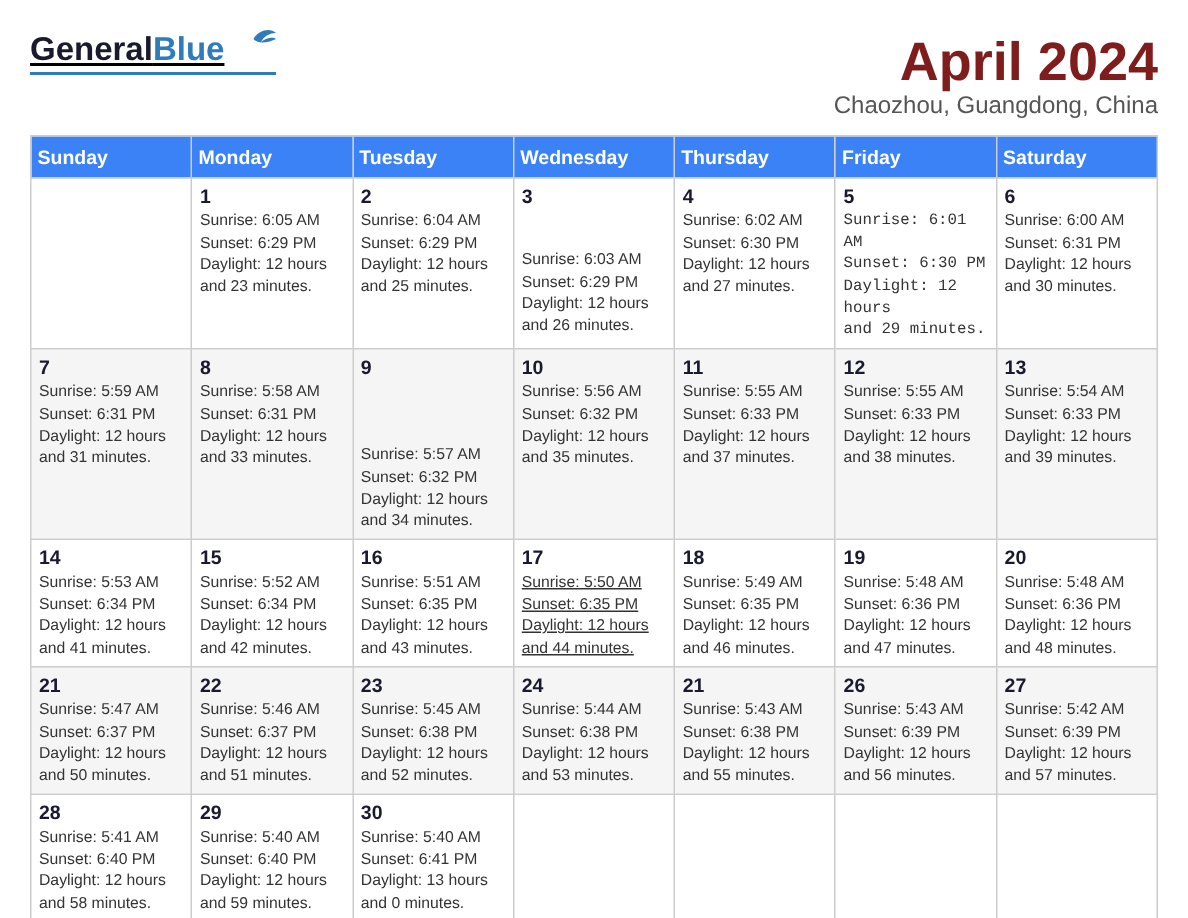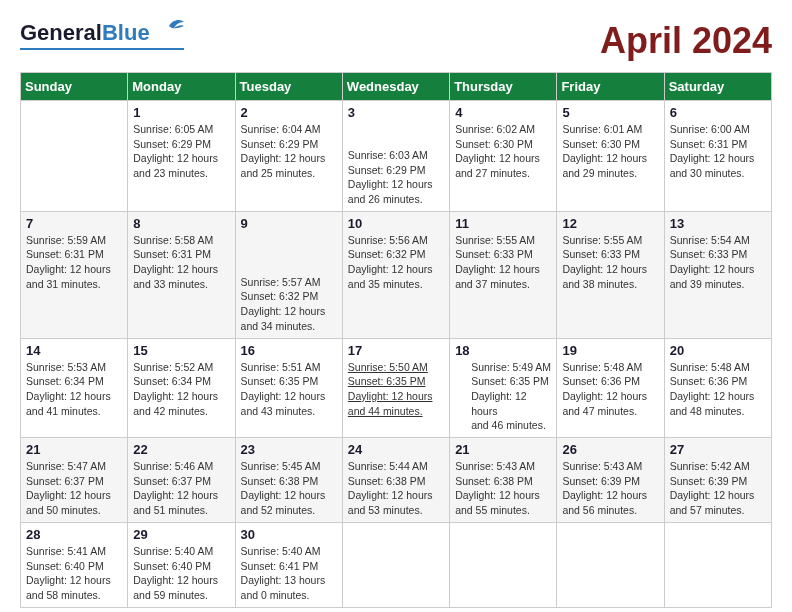--- a/index.html
+++ b/index.html
@@ -13,41 +13,42 @@
     .header {
       display: flex;
       justify-content: space-between;
       align-items: flex-start;
       margin-bottom: 10px;
     }
     .logo {
       display: flex;
       flex-direction: column;
       align-items: flex-start;
+      text-decoration: underline;
     }
     .title-block {
       text-align: right;
     }
     .title-block h1 {
       font-size: 36px;
       font-weight: bold;
       color: #7f1d1d;
     }
     .title-block h2 {
       font-size: 16px;
       color: #555;
       font-weight: normal;
     }
     .calendar {
       width: 100%;
       border-collapse: collapse;
       font-size: 11px;
     }
     .calendar thead tr th {
-      background-color: #15803d;
+      background-color: #3b82f6;
       color: white;
       padding: 6px 4px;
       text-align: left;
       font-size: 13px;
       font-weight: bold;
       border: 1px solid #ccc;
     }
     .calendar tbody tr td {
       border: 1px solid #ccc;
       vertical-align: top;
@@ -84,20 +85,21 @@
     <div style="display:flex; align-items:center;">
       <span style="font-size:22px; font-weight:bold; color:#1a1a2e;">General<span style="color:#2e7bbd;">Blue</span></span>
       <svg width="30" height="22" viewBox="0 0 30 22" style="margin-left:4px; margin-top:-8px;">
         <path d="M15 8 C18 2, 26 0, 30 4 C26 4, 22 6, 20 10 C22 8, 28 6, 30 8 C26 10, 18 12, 15 8Z" fill="#2e7bbd"></path>
       </svg>
     </div>
     <div style="width:100%; border-top:2px solid #2e7bbd; margin-top:2px;"></div>
   </div>
   <div class="title-block">
     <h1>April 2024</h1>
+    <h2>Chaozhou, Guangdong, China</h2>
   </div>
 </div>
 
 <table class="calendar">
   <thead>
     <tr>
     <th>Sunday</th>
         <th>Monday</th>
         <th>Tuesday</th>
         <th>Wednesday</th>
@@ -132,21 +134,21 @@
         </td>
         <td>
           <div class="day-num">4</div>
           <div class="day-info" style="white-space: pre-line;">Sunrise: 6:02 AM
 Sunset: 6:30 PM
 Daylight: 12 hours
 and 27 minutes.</div>
         </td>
         <td>
           <div class="day-num">5</div>
-          <div class="day-info" style="white-space: pre-line;">Sunrise: 6:01 AM
+          <div class="day-info" style="white-space: pre-line; font-family: Liberation Mono, monospace;">Sunrise: 6:01 AM
 Sunset: 6:30 PM
 Daylight: 12 hours
 and 29 minutes.</div>
         </td>
         <td>
           <div class="day-num">6</div>
           <div class="day-info" style="white-space: pre-line;">Sunrise: 6:00 AM
 Sunset: 6:31 PM
 Daylight: 12 hours
 and 30 minutes.</div>
@@ -227,21 +229,21 @@
         </td>
         <td>
           <div class="day-num">17</div>
           <div class="day-info" style="white-space: pre-line; text-decoration: underline;">Sunrise: 5:50 AM
 Sunset: 6:35 PM
 Daylight: 12 hours
 and 44 minutes.</div>
         </td>
         <td>
           <div class="day-num">18</div>
-          <div class="day-info" style="white-space: pre-line; margin-left: 16px;">Sunrise: 5:49 AM
+          <div class="day-info" style="white-space: pre-line;">Sunrise: 5:49 AM
 Sunset: 6:35 PM
 Daylight: 12 hours
 and 46 minutes.</div>
         </td>
         <td>
           <div class="day-num">19</div>
           <div class="day-info" style="white-space: pre-line;">Sunrise: 5:48 AM
 Sunset: 6:36 PM
 Daylight: 12 hours
 and 47 minutes.</div>

